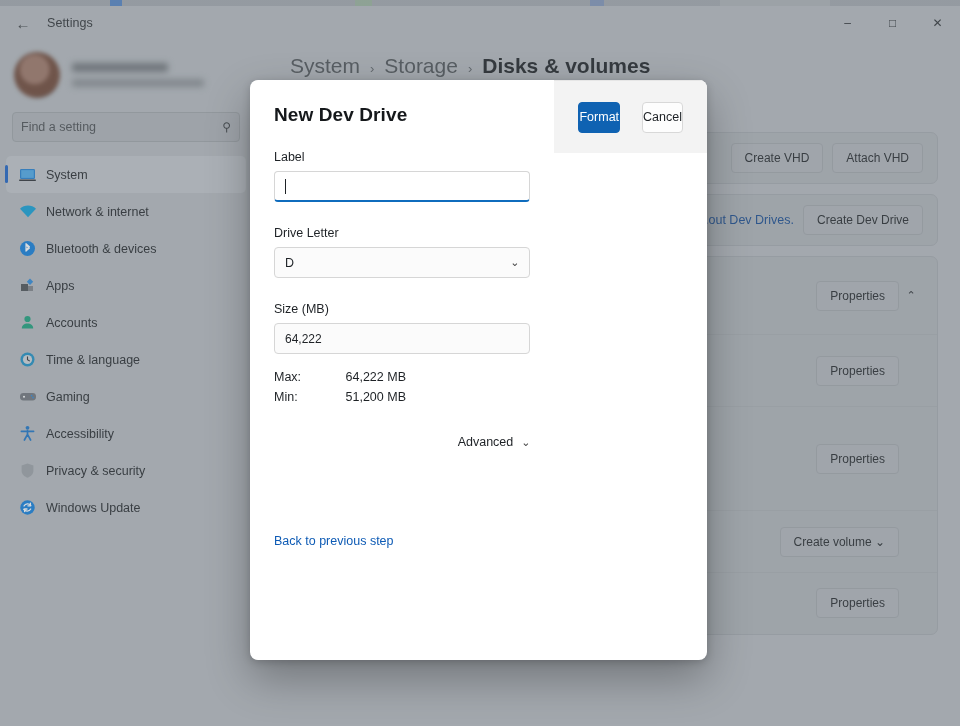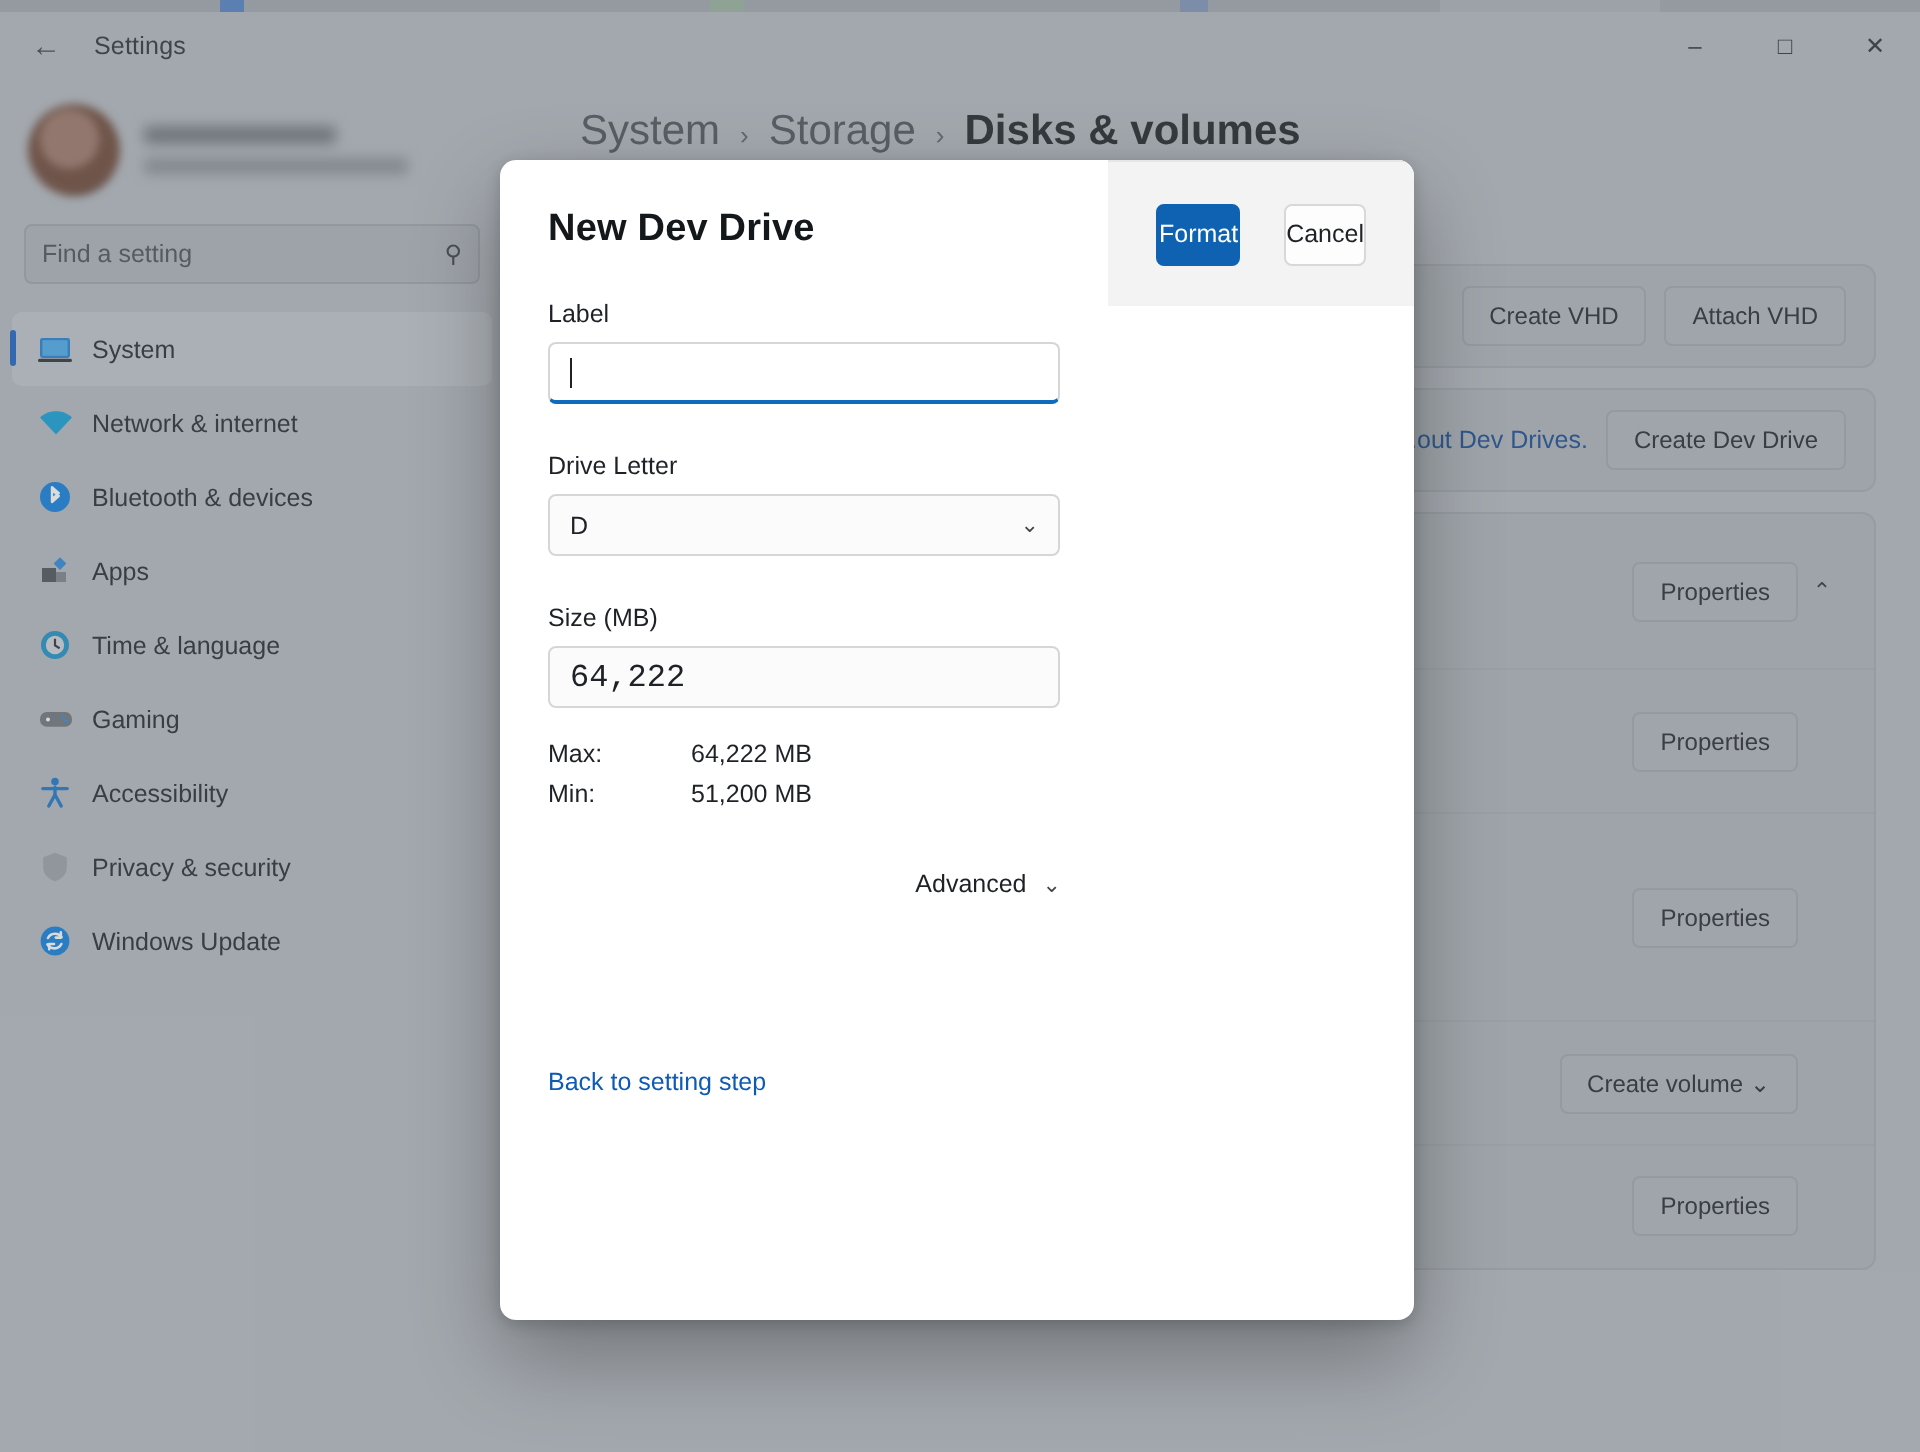--- a/index.html
+++ b/index.html
@@ -138,21 +138,21 @@
     display: flex; flex-direction: row; overflow: hidden;
   }
   .mbody { flex: 1; padding: 24px 24px 0 24px; position: relative; }
   .mtitle { font-size: 19px; font-weight: 700; color: #15181b; letter-spacing: .1px; }
 
   .flabel { font-size: 12.5px; color: #1e2226; margin-top: 24px; margin-bottom: 7px; }
 
   .tinput {
     height: 31px; border: 1px solid #d6d6d6; border-radius: 4px;
     background: #fbfbfb; display: flex; align-items: center; padding: 0 10px;
-    font-size: 16px; color: #1e2226; font-family: Liberation Mono, monospace;
+    font-size: 12px; color: #1e2226;
   }
   .tinput.focused {
     background: #fff; border-color: #d6d6d6;
     border-bottom: 2px solid #0f6cbd;
   }
   .caret {
     width: 1px; height: 15px; background: #1e2226; display: inline-block;
     animation: blink 1.05s steps(1,end) infinite;
   }
   @keyframes blink { 0%,49%{opacity:1} 50%,100%{opacity:0} }
@@ -262,20 +262,29 @@
           <span class="navicon">
             <svg width="17" height="17" viewBox="0 0 17 17">
                 <rect x="2" y="7" width="7" height="7" fill="#4a4f54"></rect>
                 <rect x="9" y="9" width="5" height="5" fill="#7d8287"></rect>
                 <path d="M11 1.6 14.2 4.8 11 8 7.8 4.8z" fill="#2b88d8"></path>
               </svg>
           </span>
           <span>Apps</span>
         </div>
 
+        <div class="navitem">
+          <span class="navicon">
+            <svg width="17" height="17" viewBox="0 0 17 17">
+                <circle cx="8.5" cy="5" r="3.1" fill="#19a07a"></circle>
+                <path d="M2.8 14.6c0-3.2 2.6-5 5.7-5s5.7 1.8 5.7 5z" fill="#19a07a"></path>
+              </svg>
+          </span>
+          <span>Accounts</span>
+        </div>
 
         <div class="navitem">
           <span class="navicon">
             <svg width="17" height="17" viewBox="0 0 17 17">
                 <circle cx="8.5" cy="8.5" r="7" fill="#1b8fc4"></circle>
                 <circle cx="8.5" cy="8.5" r="4.6" fill="#cfd4d8"></circle>
                 <path d="M8.5 5.4v3.3l2.3 1.4" stroke="#2b2f33" stroke-width="1.1" fill="none"></path>
               </svg>
           </span>
           <span>Time &amp; language</span>
@@ -420,21 +429,21 @@
           <span class="mmk">Min:</span>
           <span class="mmv">51,200 MB</span>
         </div>
       </div>
 
       <div class="advanced">
         <span>Advanced</span>
         <span class="adown">⌄</span>
       </div>
 
-      <a class="backlink">Back to setting step</a>
+      <a class="backlink">Back to previous step</a>
     </div>
 
     <div class="mfoot">
       <button class="mbtn primary">Format</button>
       <button class="mbtn secondary">Cancel</button>
     </div>
   </div>
 
 </div>
 

